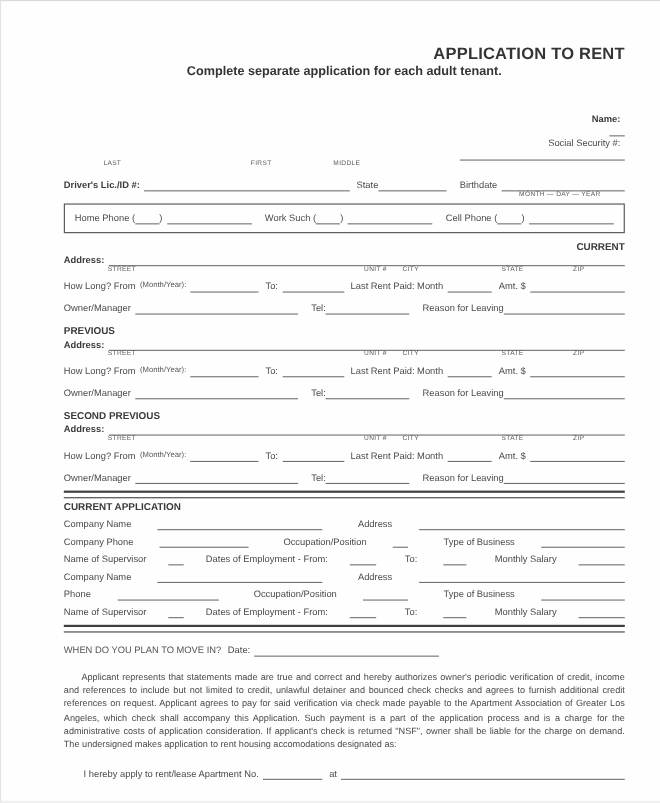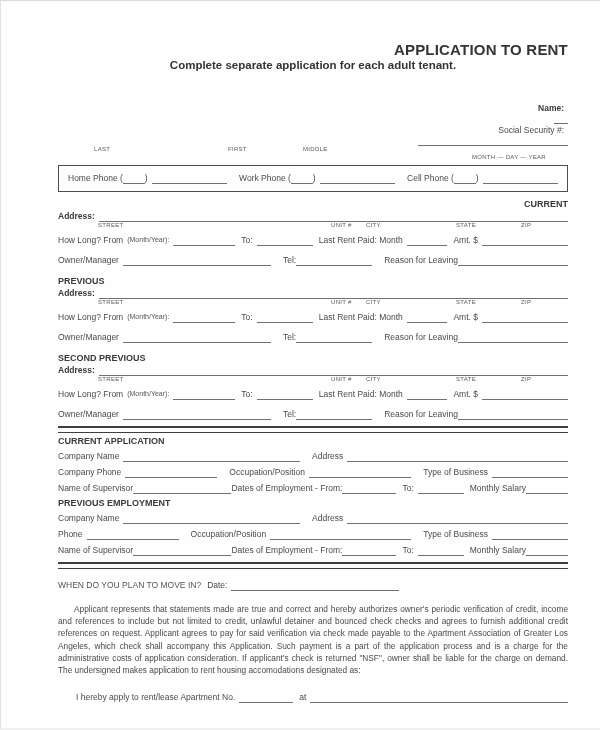--- a/index.html
+++ b/index.html
@@ -28,21 +28,21 @@
   .mt-name{margin-top:30px;flex-direction:column;}
   .mt-driver{margin-top:8px;}
   .mt-cur{margin-top:7px;text-align:right;}
   .mt-sec{margin-top:10px;}
   .mt-addr{margin-top:1px;}
   .mt-how{margin-top:4px;}
   .mt-own{margin-top:8px;}
   .rule{margin-top:6px;height:4px;border-top:2px solid #3f3f3f;border-bottom:1px solid #3f3f3f;}
   .mt-emp-title{margin-top:3px;}
   .mt-emp-title2{margin-top:4px;}
-  .mt-emp-row{margin-top:4px;}
+  .mt-emp-row{margin-top:4px;gap:20px;}
   .mt-movein{margin-top:10px;}
   .para{margin-top:12px;font-size:8.3px;line-height:12.2px;color:#4a4a4a;text-align:justify;text-indent:16px;}
   .mt-apply{margin-top:15px;padding-left:18px;justify-content:space-between;}
   .w150{width:150px;}.w62{width:62px;}.w112{width:112px;flex:0 0 auto;}
   .w22{width:22px;min-width:22px;}
   .w56{width:56px;}.w86{width:86px;flex:0 0 auto;}
   .w148{width:148px;}.w76f{width:76px;}
   .w92{width:92px;}.w76{width:76px;flex:0 0 auto;}
   .w54{width:54px;}.w46{width:46px;}.w42{width:42px;flex:0 0 auto;}
   .w168{width:168px;flex:0 0 auto;}
@@ -61,29 +61,37 @@
     <span class="fill grow"></span>
     <span class="lbl gap2 mr">Social Security #:</span>
     <span class="fill w150"></span>
   </div>
   <div class="subrow">
     <span style="left:36px">LAST</span>
     <span style="left:170px">FIRST</span>
     <span style="left:245px">MIDDLE</span>
   </div>
 
+  <div class="row mt-driver">
+    <span class="lbl b mr">Driver's Lic./ID #:</span>
+    <span class="fill grow"></span>
+    <span class="lbl gap">State</span>
+    <span class="fill w62"></span>
+    <span class="lbl gap2 mr">Birthdate</span>
+    <span class="fill w112"></span>
+  </div>
   <div class="noterow">MONTH — DAY — YEAR</div>
 
   <div class="phonebox">
     <div class="row">
       <span class="lbl">Home Phone (</span>
       <span class="fill w22"></span>
       <span class="lbl mr">)</span>
       <span class="fill grow"></span>
-      <span class="lbl gap2">Work Phone (</span>
+      <span class="lbl gap2">Work Such (</span>
       <span class="fill w22"></span>
       <span class="lbl mr">)</span>
       <span class="fill grow"></span>
       <span class="lbl gap2">Cell Phone (</span>
       <span class="fill w22"></span>
       <span class="lbl mr">)</span>
       <span class="fill grow"></span>
     </div>
   </div>
 
@@ -204,21 +212,20 @@
     <span class="lbl">Name of Supervisor</span>
     <span class="fill grow"></span>
     <span class="lbl">Dates of Employment - From:</span>
     <span class="fill w54"></span>
     <span class="lbl gap mr">To:</span>
     <span class="fill w46"></span>
     <span class="lbl gap">Monthly Salary</span>
     <span class="fill w42"></span>
   </div>
 
-  <div class="sec-title mt-emp-title2">PREVIOUS EMPLOYMENT</div>
   <div class="row mt-emp-row">
     <span class="lbl mr">Company Name</span>
     <span class="fill grow"></span>
     <span class="lbl gap2 mr">Address</span>
     <span class="fill grow125"></span>
   </div>
   <div class="row mt-emp-row">
     <span class="lbl mr">Phone</span>
     <span class="fill w92"></span>
     <span class="lbl gap2 mr">Occupation/Position</span>

